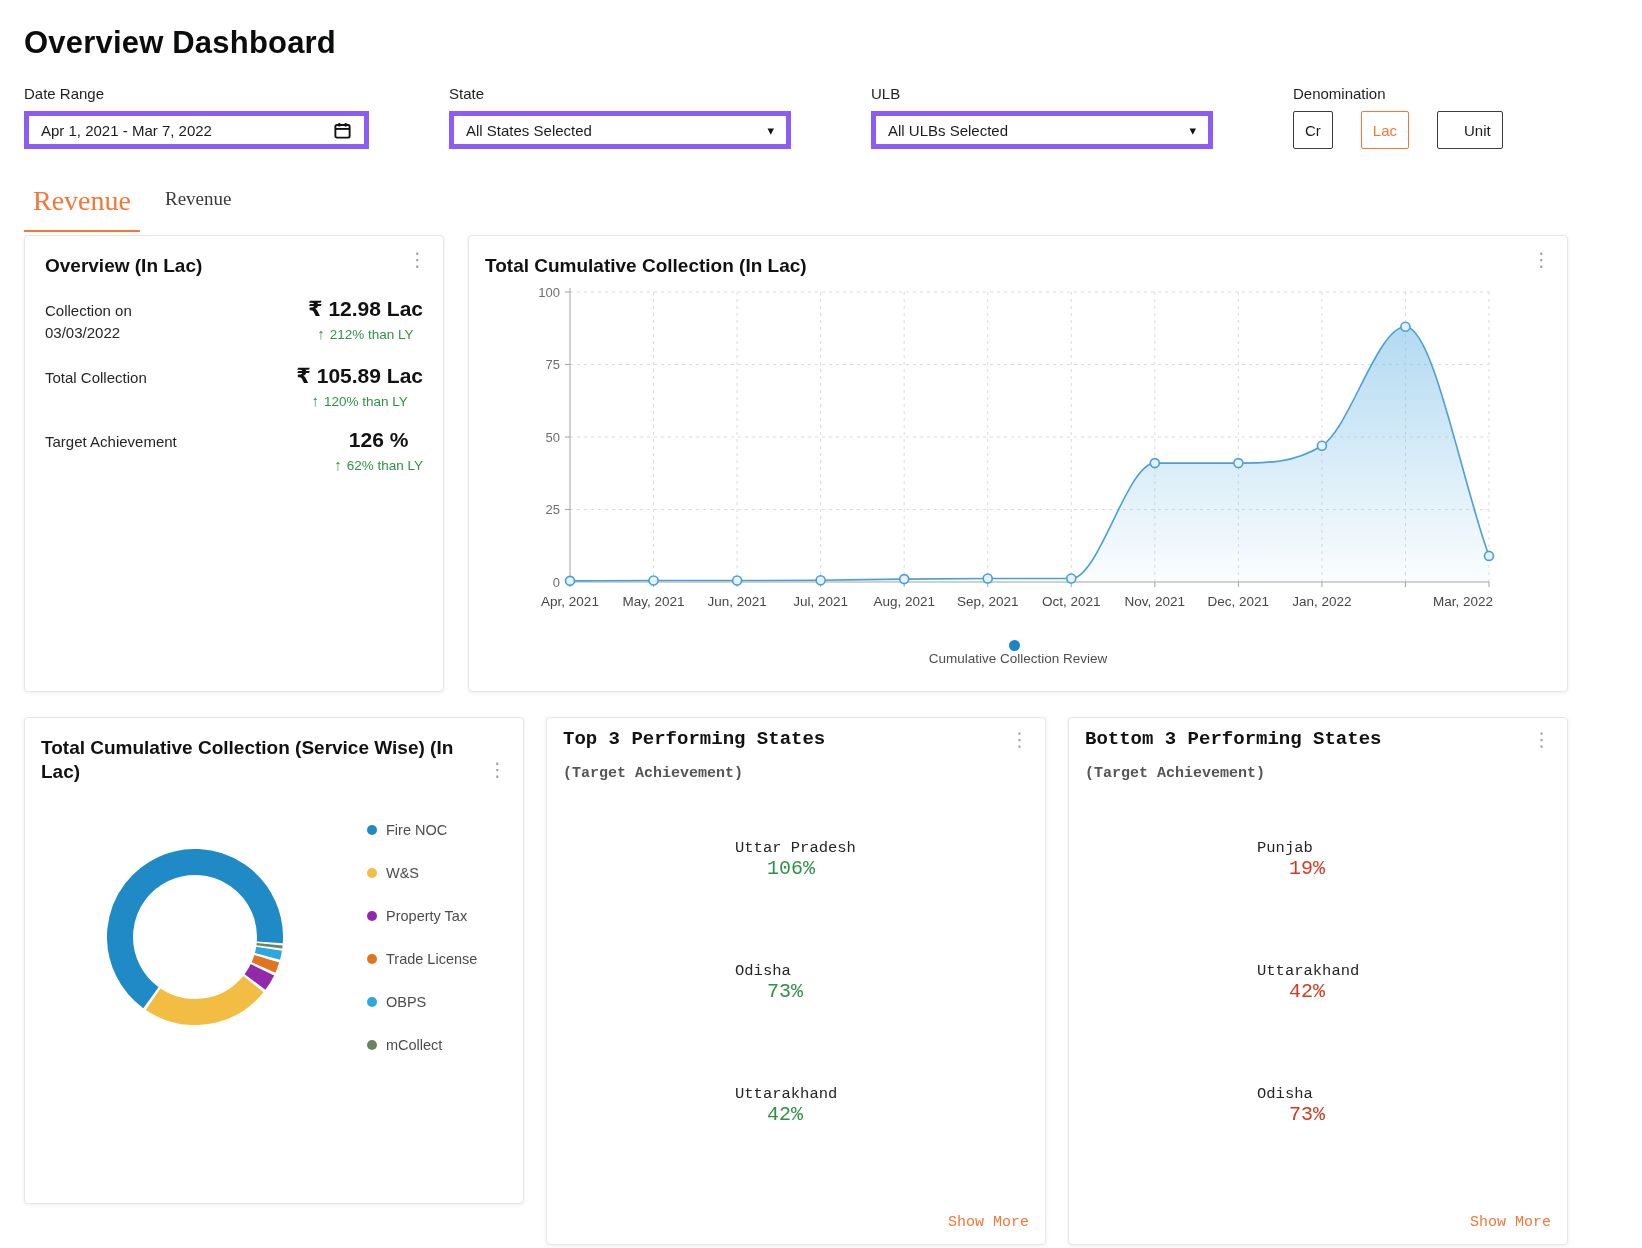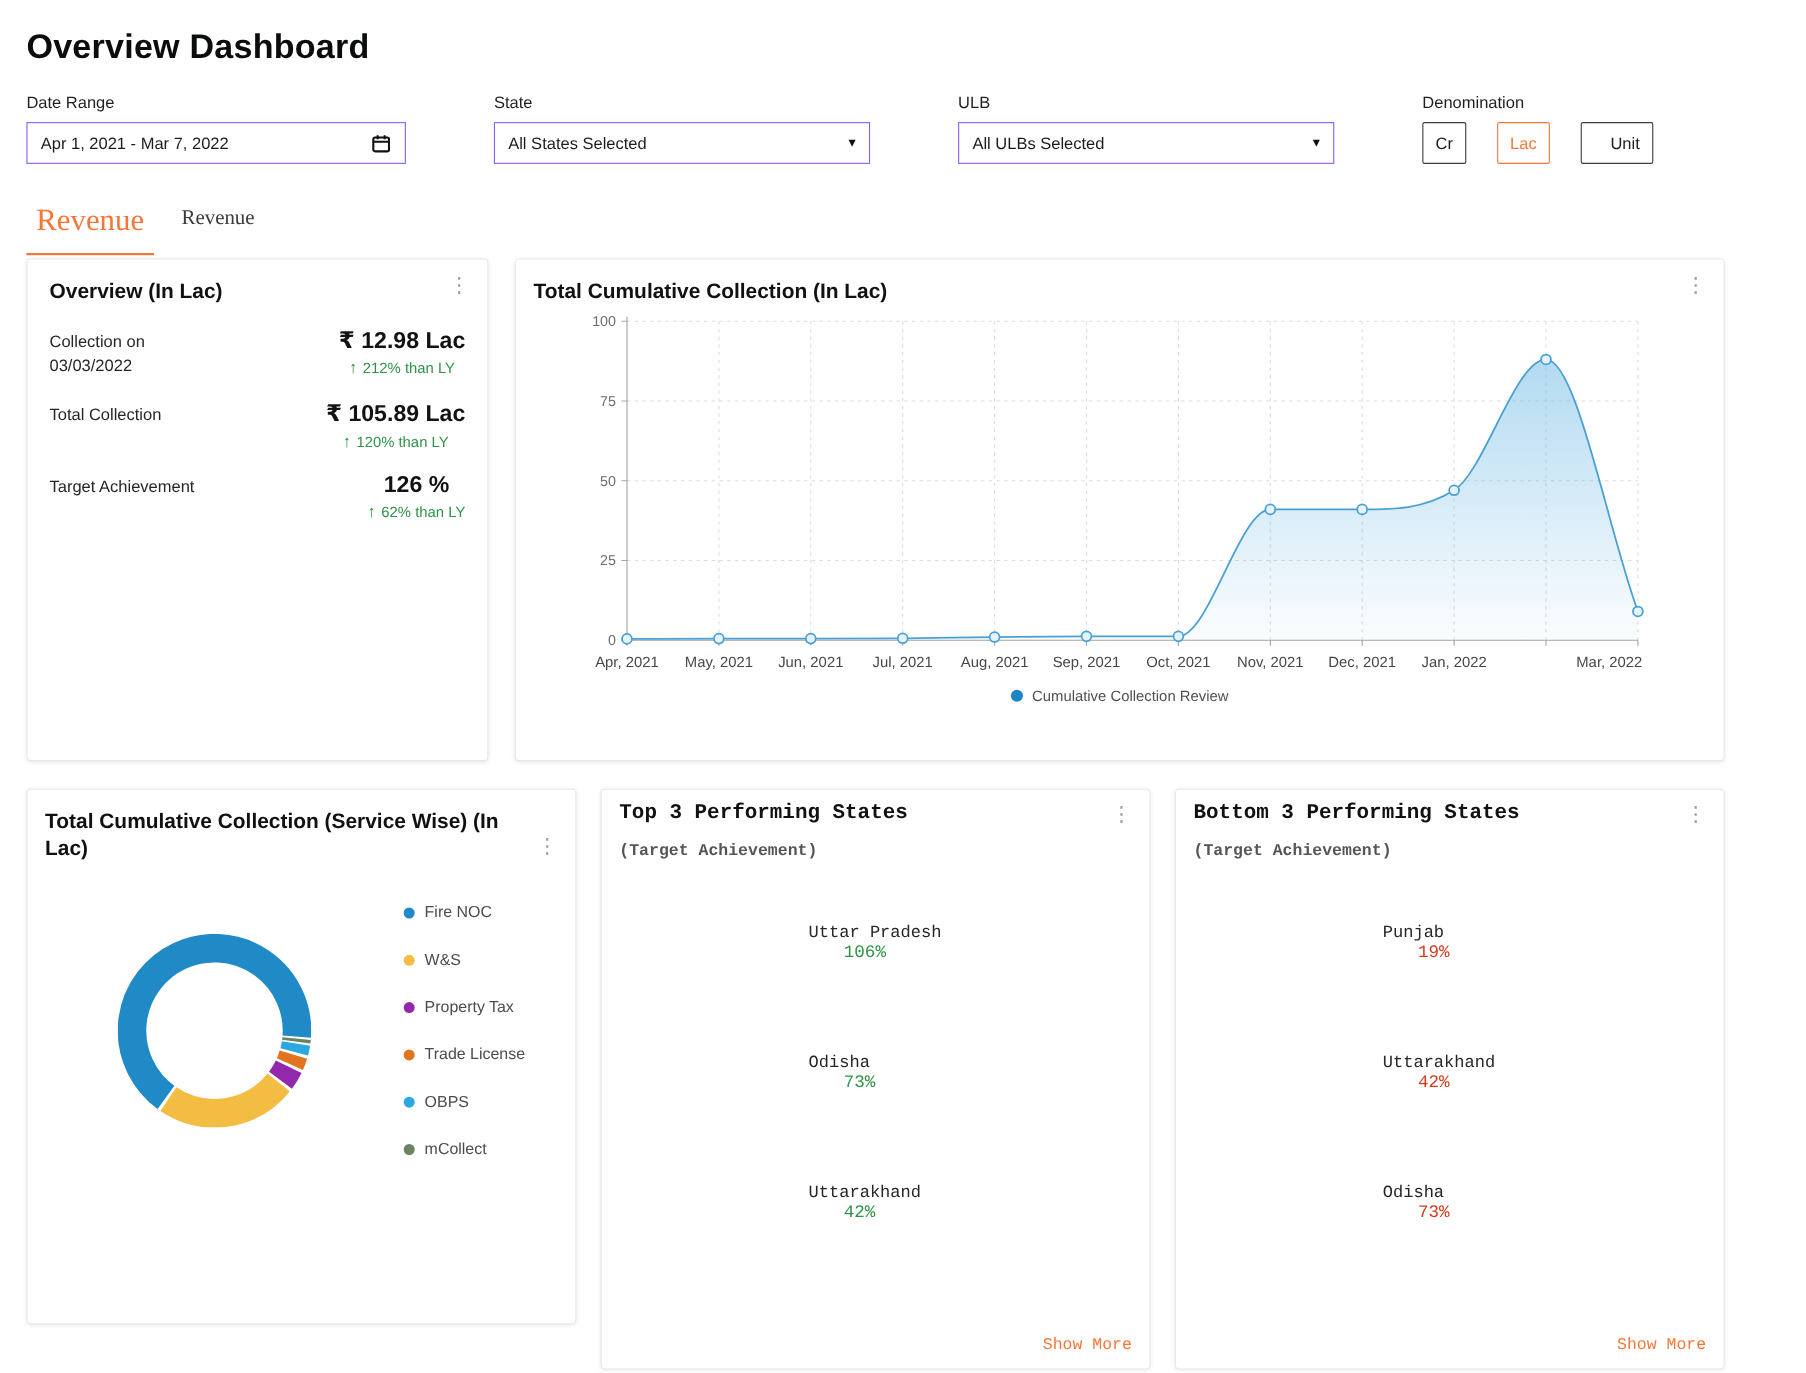--- a/index.html
+++ b/index.html
@@ -6,21 +6,21 @@
   html,body { width:1642px; height:1248px; background:#ffffff; overflow:hidden;
     font-family:"Liberation Sans","DejaVu Sans",sans-serif; color:#1a1a1a; }
   .container { width:1544px; margin-left:24px; padding-top:25px; }
 
   h1.page-title { font-size:31px; font-weight:700; letter-spacing:.2px; color:#0b0c0c; margin-bottom:24px; }
 
   
   .filters { display:flex; margin-bottom:26px; }
   .fgroup { margin-right:80px; }
   .fgroup .flabel { font-size:15px; color:#1f1f1f; margin-bottom:9px; }
-  .control { height:38px; border:1px solid #8b5cf6; background:#fff; display:flex;
+  .control { height:38px; border:5px solid #8b5cf6; background:#fff; display:flex;
     align-items:center; justify-content:space-between; padding:0 12px; font-size:15px; color:#1c1c1c; }
   .w-date { width:345px; } .w-sel { width:342px; }
   .control input { border:none; outline:none; font-size:15px; width:270px; color:#1c1c1c;
     font-family:"Liberation Sans","DejaVu Sans",sans-serif; background:transparent; }
   .caret { font-size:13px; color:#111; }
   .cal-icon svg { display:block; }
   .denom-row { display:flex; }
   .denom-btn { height:38px; min-width:38px; padding:0 11px; margin-right:28px; border:1px solid #3c3c3c;
     background:#fff; font-size:15px; color:#1c1c1c; border-radius:2px; cursor:pointer;
     font-family:"Liberation Sans","DejaVu Sans",sans-serif; }
@@ -45,21 +45,21 @@
   .chart-card { flex:1; height:457px; padding:18px 16px 10px 16px; }
 
   .metric { display:flex; justify-content:space-between; margin-top:19px; }
   .m-label { font-size:15px; color:#262626; line-height:1.5; padding-top:3px; }
   .m-label span { display:block; }
   .m-right { text-align:center; }
   .m-value { font-size:21px; font-weight:700; color:#121212; white-space:nowrap; }
   .m-change { font-size:13.5px; color:#2f9247; margin-top:4px; }
   .m-change .arrow { font-size:15px; font-weight:700; margin-right:5px; }
 
-  .legend-row { display:flex; justify-content:center; align-items:center; margin-top:4px; }
+  .legend-row { display:flex; justify-content:space-between; align-items:center; margin-top:20px;flex-direction:column; }
   .legend-dot { width:11px; height:11px; border-radius:50%; background:#1c85c7; margin-right:8px; }
   .legend-text { font-size:13.5px; color:#4f4f4f; }
 
   svg .grid { stroke:#dbdbdb; stroke-width:1; stroke-dasharray:3 4; }
   svg .axis { stroke:#a3a3a3; stroke-width:1; }
   svg .xlab { font-size:13.5px; fill:#474747; }
   svg .ylab { font-size:13px; fill:#6e6e6e; }
 
   .row2 { display:flex; gap:22px; }
   .donut-card { width:500px; height:487px; padding:18px 16px; }
@@ -71,21 +71,21 @@
   .donut-legend { margin-left:84px; }
   .dl-item { display:flex; align-items:center; margin-bottom:27px; }
   .dl-item:last-child { margin-bottom:0; }
   .dl-dot { width:10px; height:10px; border-radius:50%; margin-right:9px; }
   .dl-label { font-size:14.5px; color:#4c4c4c; }
 
   .srow { display:flex; align-items:center;flex-direction:column; }
   .srow.first { margin-top:57px; }
   .srow + .srow { margin-top:82px; }
   .state-label { width:122px; font-size:15.5px; color:#262626; }
-  .state-pct { width:58px; font-size:16px; }
+  .state-pct { width:58px; font-size:20px; }
   .pct-green { color:#2f9247; }
   .pct-red { color:#d23b1e; }
   .bar-track { flex:1; height:9px; border-radius:5px; background:#d7d7d7; overflow:hidden; }
   .bar-fill { height:100%; border-radius:5px; }
   .show-more { position:absolute; right:16px; bottom:13px; font-size:15px; color:#f47738; cursor:pointer; }
 </style>
 </head>
 <body>
 
 <div class="container">

